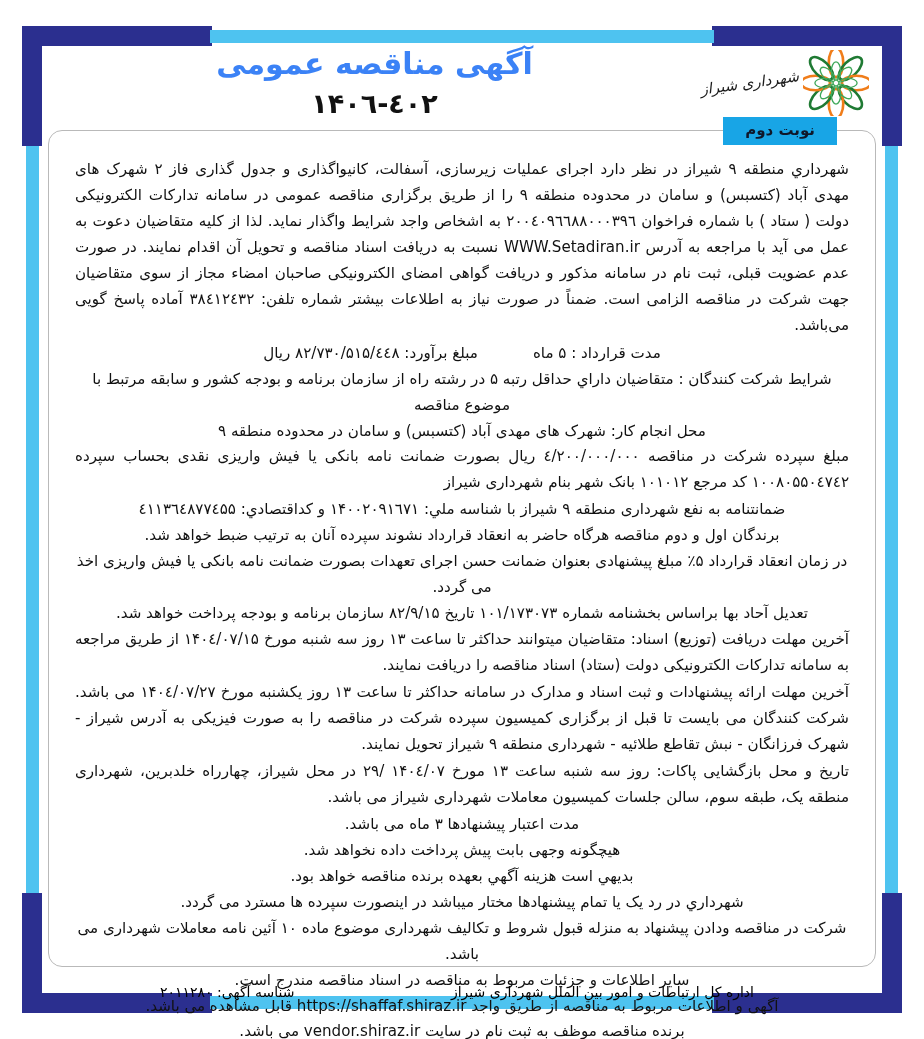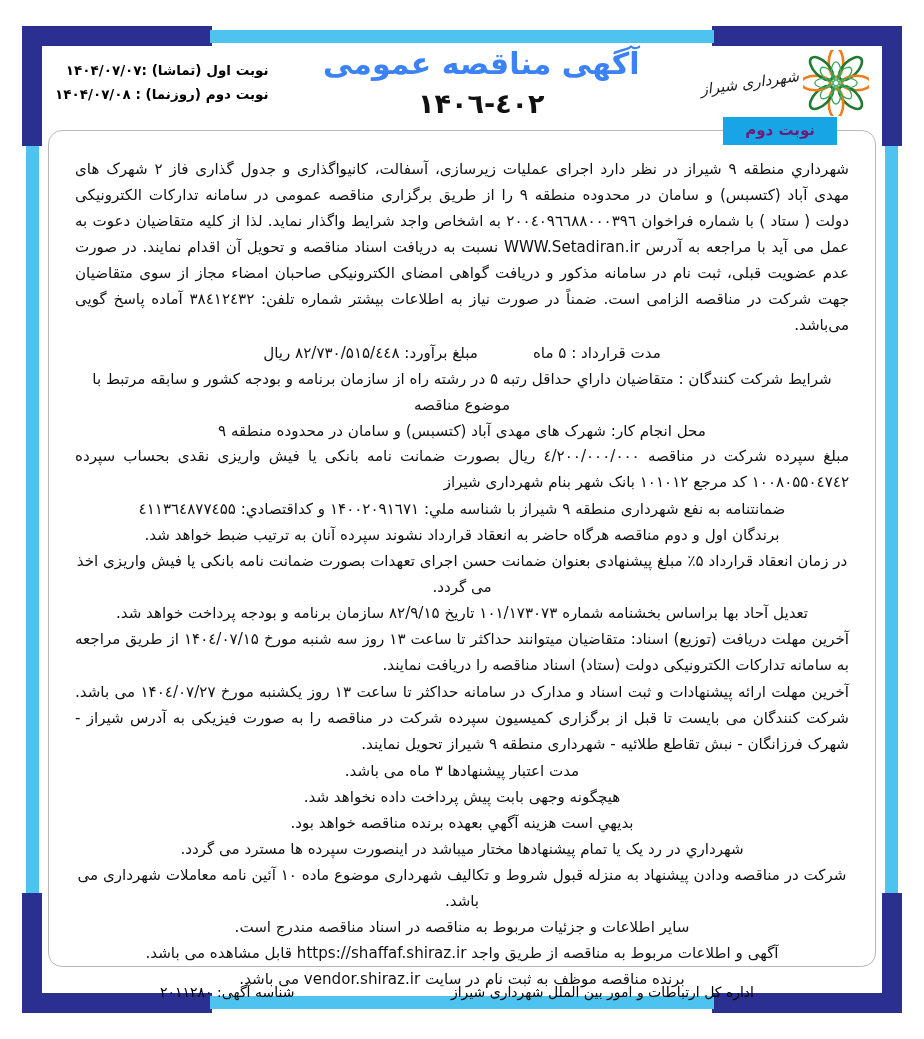--- a/index.html
+++ b/index.html
@@ -115,21 +115,21 @@
     border-radius: 14px;
     box-sizing: border-box;
     padding: 26px 26px 10px 26px;
     background: #fff;
   }
   .badge {
     position: absolute;
     top: -14px;
     right: 38px;
     background: #18a5e6;
-    color: #701a75;
+    color: #0f172a;
     font-size: 15px;
     font-weight: bold;
     padding: 4px 22px 5px 22px;
     line-height: 1.25;
     letter-spacing: 0.5px;
   }
 
   .body-text {
     font-size: 15.1px;
     line-height: 1.72;
@@ -223,24 +223,20 @@
         </g>
       </svg>
       <span class="logo-text">شهرداری شیراز</span>
     </div>
 
     <div class="title-block">
       <div class="title-main">آگهی مناقصه عمومی</div>
       <div class="title-num">۱۴۰٤-٦۰۲</div>
     </div>
 
-    <div class="dates">
-      <div>نوبت اول (تماشا) :۱۴۰۴/۰۷/۰۷</div>
-      <div>نوبت دوم (روزنما) : ۱۴۰۴/۰۷/۰۸</div>
-    </div>
   </div>
 
   <div class="card">
     <div class="badge">نوبت دوم</div>
 
     <div class="body-text">
       <p class="para">شهرداري منطقه ۹ شیراز در نظر دارد اجرای عملیات زیرسازی، آسفالت، کانیواگذاری و جدول گذاری فاز ۲ شهرک های مهدی آباد (کتسبس) و سامان در محدوده منطقه ۹ را از طریق برگزاری مناقصه عمومی در سامانه تدارکات الکترونیکی دولت ( ستاد ) با شماره فراخوان ۲۰۰٤۰۹٦٦۸۸۰۰۰۳۹٦ به اشخاص واجد شرایط واگذار نماید. لذا از کلیه متقاضیان دعوت به عمل می آید با مراجعه به آدرس WWW.Setadiran.ir نسبت به دریافت اسناد مناقصه و تحویل آن اقدام نمایند. در صورت عدم عضویت قبلی، ثبت نام در سامانه مذکور و دریافت گواهی امضای الکترونیکی صاحبان امضاء مجاز از سوی متقاضیان جهت شرکت در مناقصه الزامی است. ضمناً در صورت نیاز به اطلاعات بیشتر شماره تلفن: ۳۸٤۱۲٤۳۲ آماده پاسخ گویی می‌باشد.</p>
 
       <div class="amount-row">
         <span>
@@ -255,20 +251,21 @@
 
       <p class="center-line">شرایط شرکت کنندگان : متقاضیان داراي حداقل رتبه ۵ در رشته راه از سازمان برنامه و بودجه کشور و سابقه مرتبط با موضوع مناقصه</p>
       <p class="center-line">محل انجام کار:  شهرک های مهدی آباد (کتسبس) و سامان در محدوده منطقه ۹</p>
       <p class="para">مبلغ سپرده شرکت در مناقصه ٤/۲۰۰/۰۰۰/۰۰۰ ریال بصورت ضمانت نامه بانکی یا فیش واریزی نقدی بحساب سپرده ۱۰۰۸۰۵۵۰٤۷٤۲ کد مرجع ۱۰۱۰۱۲ بانک  شهر بنام شهرداری شیراز</p>
       <p class="center-line">ضمانتنامه به نفع شهرداری منطقه ۹ شیراز با شناسه ملي: ۱۴۰۰۲۰۹۱٦۷۱ و کداقتصادي: ٤۱۱۳٦٤۸۷۷٤۵۵</p>
       <p class="center-line">برندگان اول و دوم مناقصه هرگاه حاضر به انعقاد قرارداد نشوند سپرده آنان به ترتیب ضبط خواهد شد.</p>
       <p class="center-line">در زمان انعقاد قرارداد ۵٪  مبلغ پیشنهادی بعنوان ضمانت حسن اجرای تعهدات بصورت ضمانت نامه بانکی یا فیش واریزی اخذ می گردد.</p>
       <p class="center-line">تعدیل آحاد بها براساس بخشنامه شماره ۱۰۱/۱۷۳۰۷۳ تاریخ ۸۲/۹/۱۵ سازمان برنامه و بودجه پرداخت خواهد شد.</p>
       <p class="para">آخرین مهلت دریافت (توزیع) اسناد: متقاضیان میتوانند حداکثر تا ساعت ۱۳ روز سه شنبه مورخ ۱۴۰٤/۰۷/۱۵ از طریق مراجعه به سامانه تدارکات الکترونیکی دولت (ستاد) اسناد مناقصه را دریافت نمایند.</p>
       <p class="para">آخرین مهلت ارائه پیشنهادات و ثبت اسناد و مدارک در سامانه حداکثر تا ساعت ۱۳ روز یکشنبه مورخ ۱۴۰٤/۰۷/۲۷ می باشد. شرکت کنندگان می بایست تا قبل از برگزاری کمیسیون سپرده شرکت در مناقصه را به صورت فیزیکی به آدرس شیراز - شهرک فرزانگان - نبش تقاطع طلائیه - شهرداری منطقه ۹ شیراز تحویل نمایند.</p>
+      <p class="para">تاریخ و محل بازگشایی پاکات: روز سه شنبه  ساعت ۱۳ مورخ ۱۴۰٤/۰۷ /۲۹ در محل شیراز، چهارراه خلدبرین،  شهرداری منطقه یک، طبقه سوم، سالن جلسات کمیسیون معاملات شهرداری شیراز می باشد.</p>
       <p class="center-line">مدت اعتبار پیشنهادها ۳  ماه می باشد.</p>
       <p class="center-line">هیچگونه وجهی بابت پیش پرداخت داده نخواهد شد.</p>
       <p class="center-line">بدیهي است هزینه آگهي بعهده برنده مناقصه خواهد بود.</p>
       <p class="center-line">شهرداري در رد یک یا تمام پیشنهادها  مختار میباشد در اینصورت سپرده ها مسترد می گردد.</p>
       <p class="center-line">شرکت در مناقصه ودادن پیشنهاد به منزله قبول شروط و تکالیف شهرداری موضوع ماده ۱۰ آئین نامه معاملات شهرداری می باشد.</p>
       <p class="center-line">سایر اطلاعات و جزئیات مربوط به مناقصه در اسناد مناقصه مندرج است.</p>
       <p class="center-line">آگهی و اطلاعات مربوط به مناقصه از طریق واجد https://shaffaf.shiraz.ir قابل مشاهده می باشد.</p>
       <p class="center-line">برنده  مناقصه موظف به ثبت نام در سایت vendor.shiraz.ir می باشد.</p>
 
     </div>

